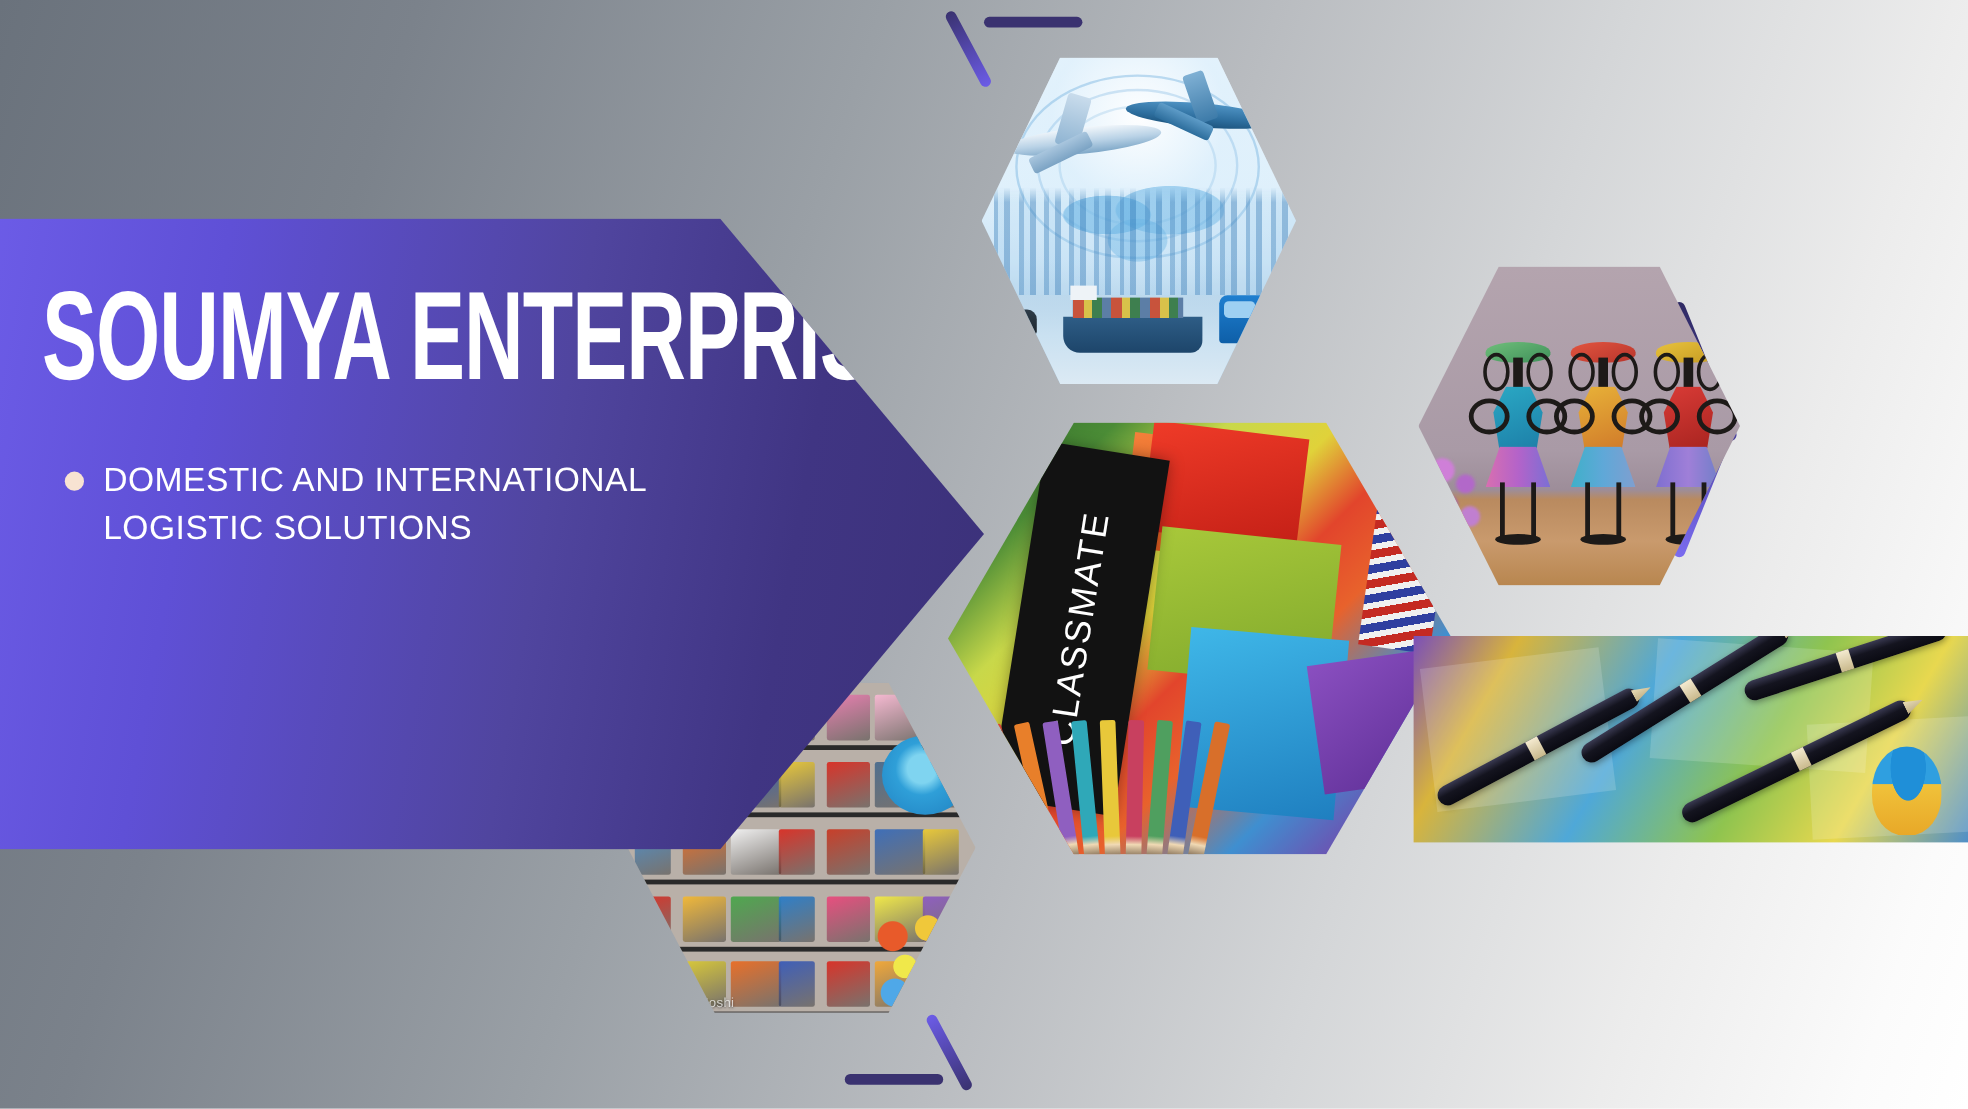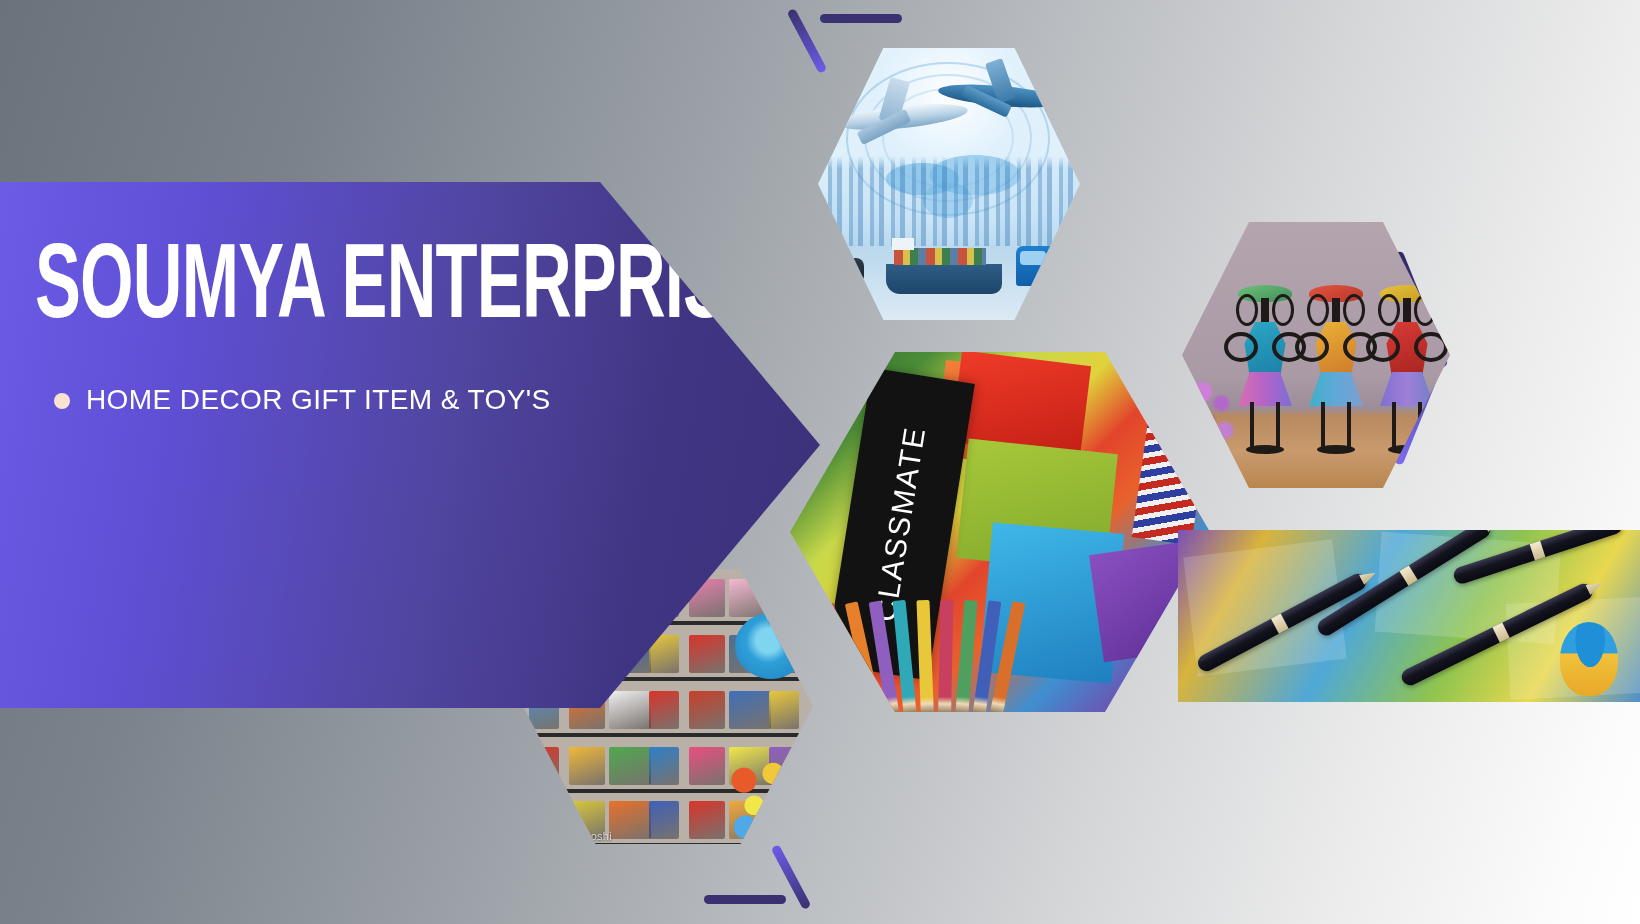--- a/index.html
+++ b/index.html
@@ -574,17 +574,17 @@
         </div>
       <div class="blue-disc"></div>
       <div class="ball-pit"></div>
       <span class="toys-wm">Shulabh Joshi</span>
     </div>
   </div>
 
   <div id="panel">
     <div id="panel-title">SOUMYA ENTERPRISES</div>
     <ul id="bullet-list">
-      <li>HOME DECOR GIFT ITEM &amp; TOY'S</li>
+      <li>DOMESTIC AND INTERNATIONAL LOGISTIC SOLUTIONS</li>
     </ul>
   </div>
 
 </div>
 
 </body></html>

